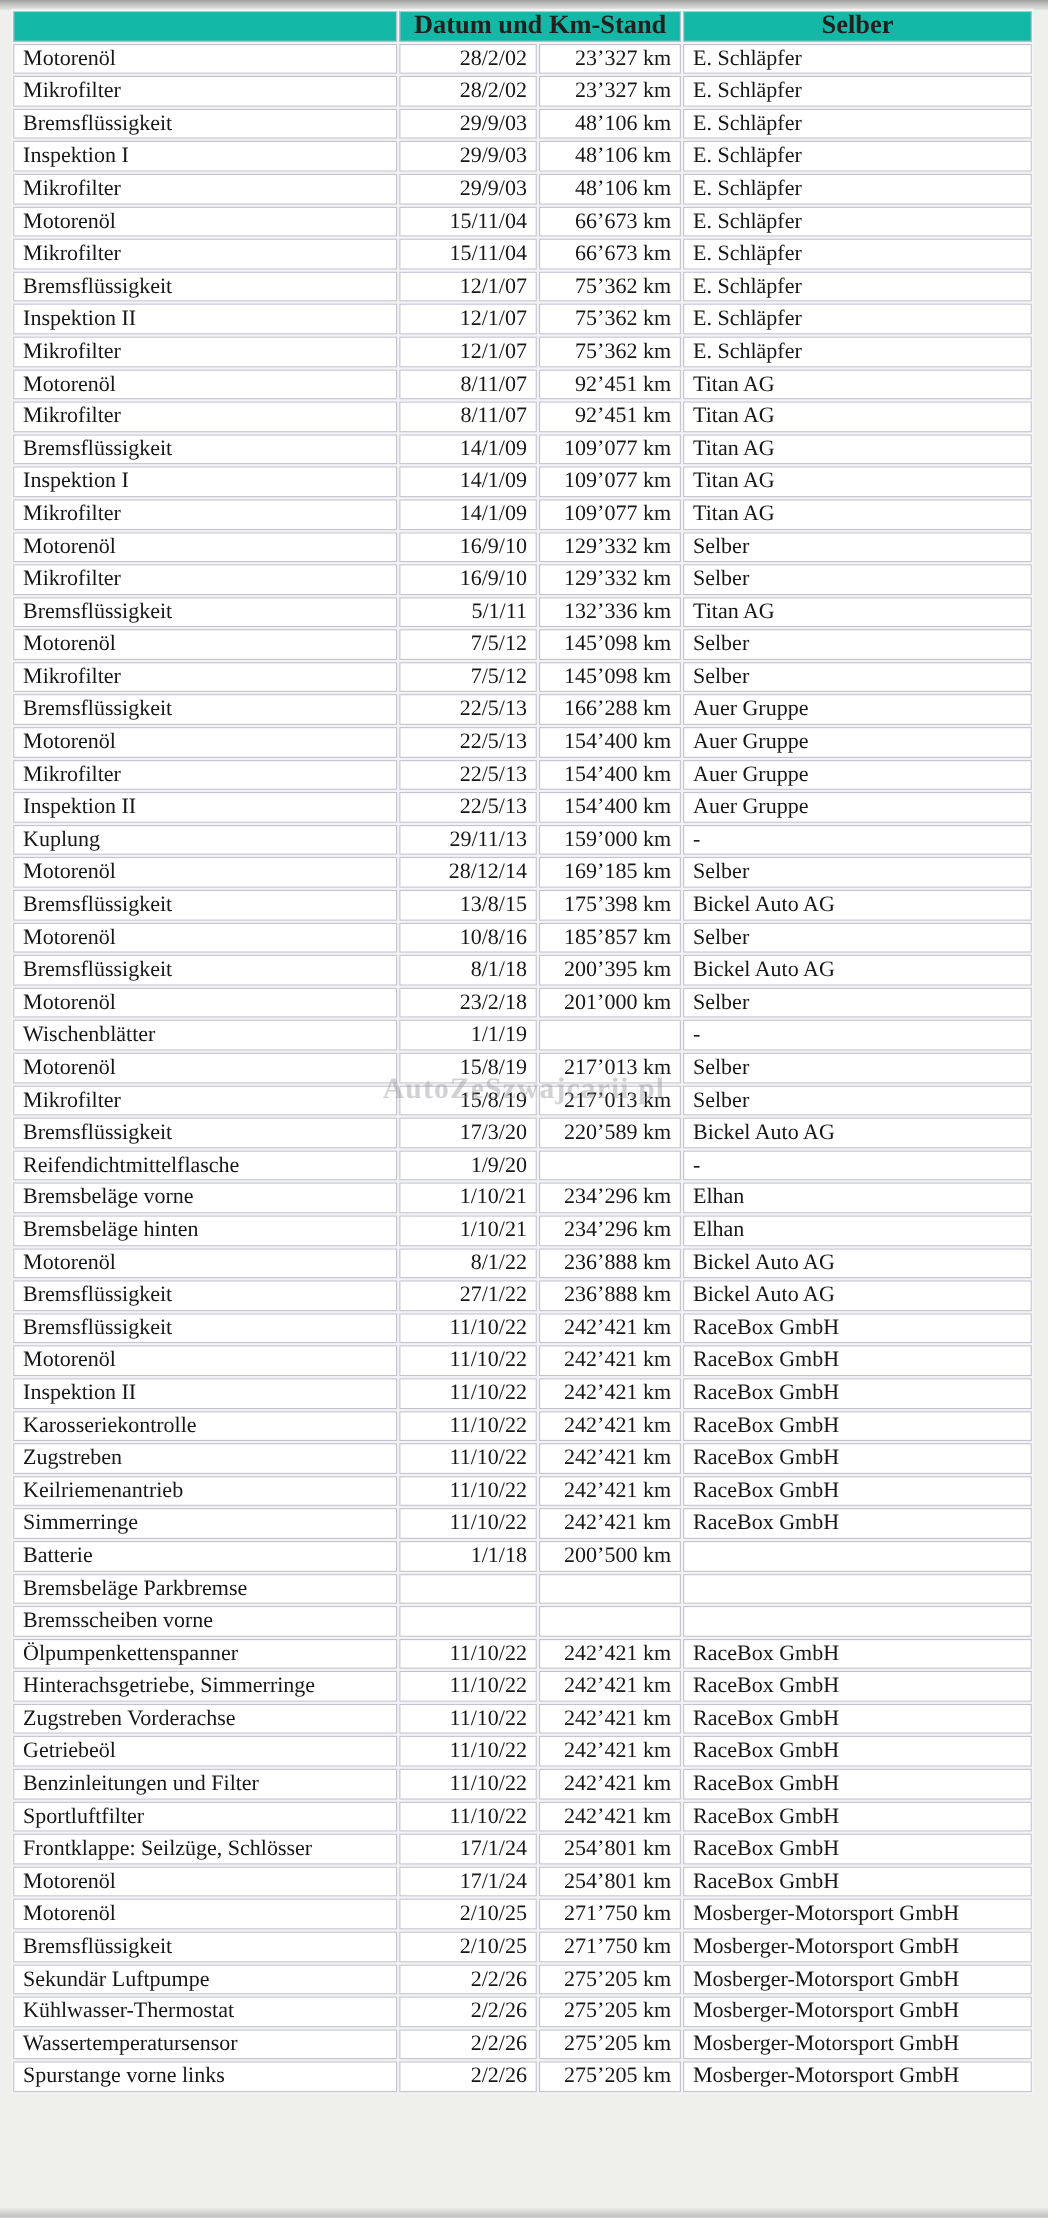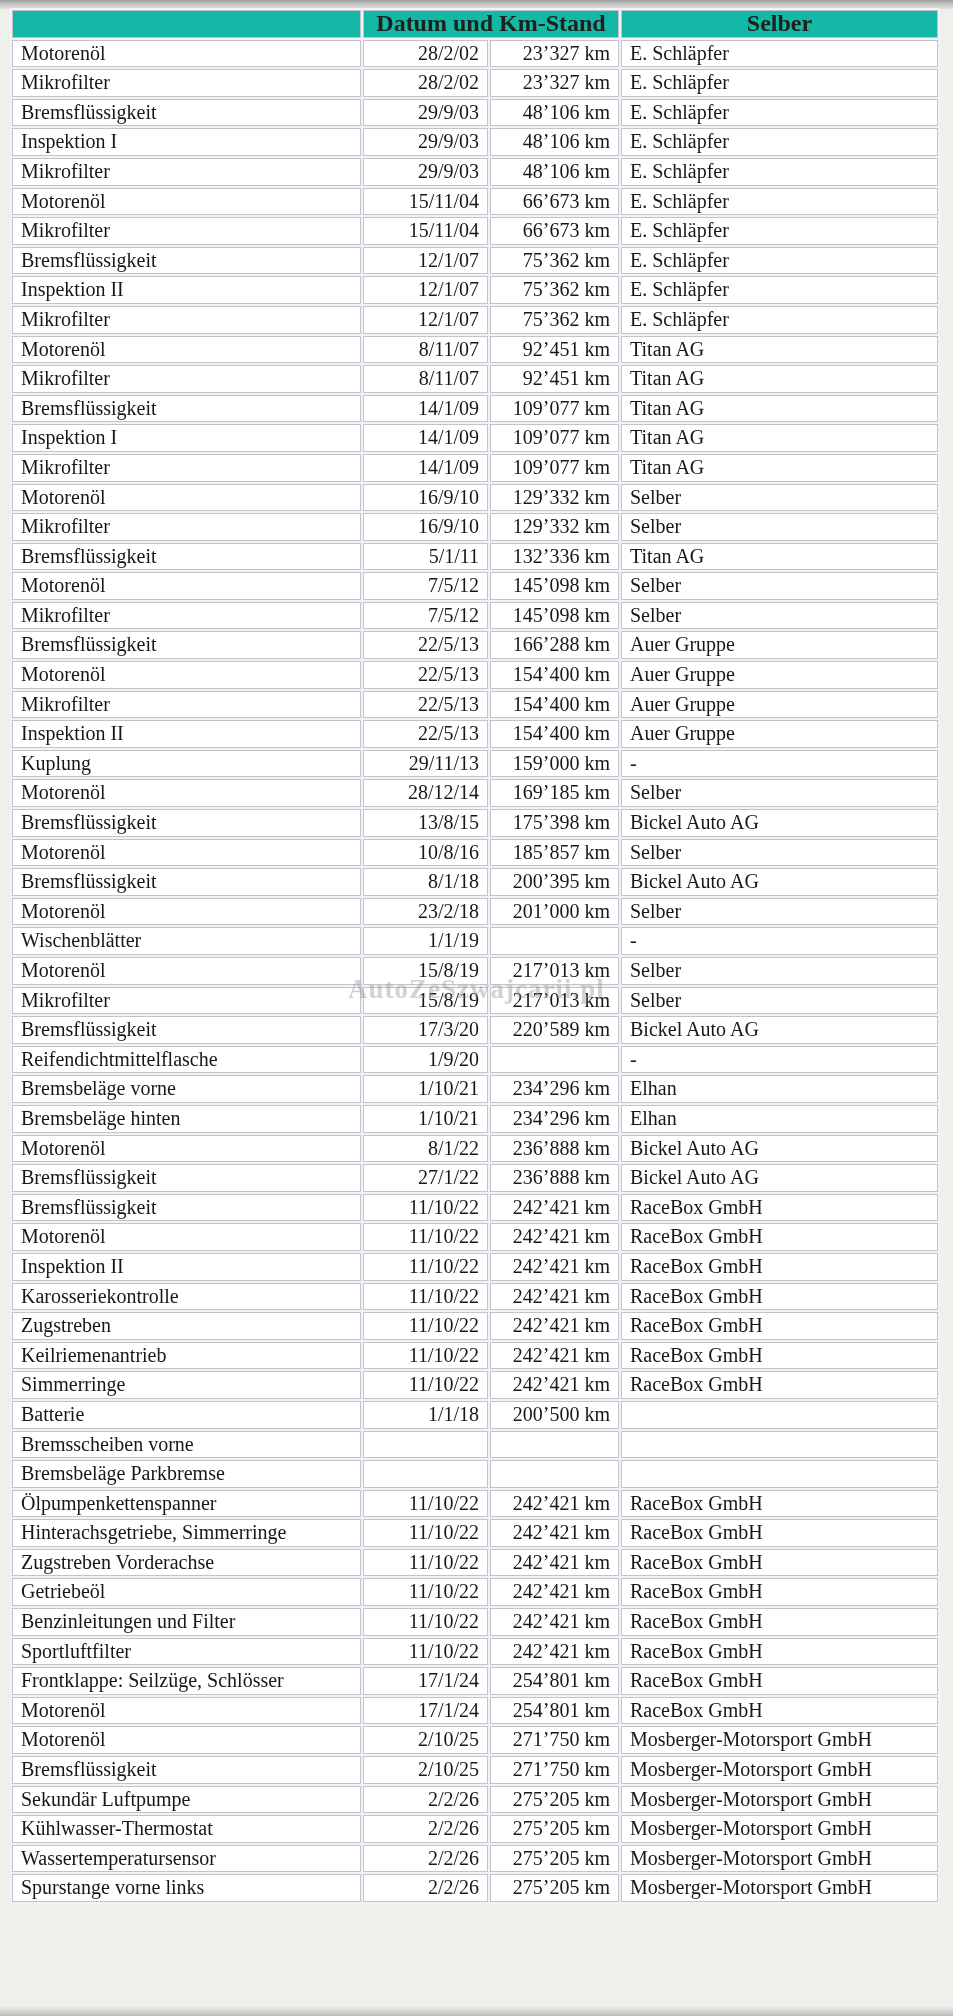--- a/index.html
+++ b/index.html
@@ -339,27 +339,27 @@
         <td class="cell-km">242’421 km</td>
         <td class="cell-garage">RaceBox GmbH</td>
       </tr>
       <tr>
         <td class="cell-item">Batterie</td>
         <td class="cell-date">1/1/18</td>
         <td class="cell-km">200’500 km</td>
         <td class="cell-garage"></td>
       </tr>
       <tr>
-        <td class="cell-item">Bremsscheiben vorne</td>
+        <td class="cell-item">Bremsbeläge Parkbremse</td>
         <td class="cell-date"></td>
         <td class="cell-km"></td>
         <td class="cell-garage"></td>
       </tr>
       <tr>
-        <td class="cell-item">Bremsbeläge Parkbremse</td>
+        <td class="cell-item">Bremsscheiben vorne</td>
         <td class="cell-date"></td>
         <td class="cell-km"></td>
         <td class="cell-garage"></td>
       </tr>
       <tr>
         <td class="cell-item">Ölpumpenkettenspanner</td>
         <td class="cell-date">11/10/22</td>
         <td class="cell-km">242’421 km</td>
         <td class="cell-garage">RaceBox GmbH</td>
       </tr>

